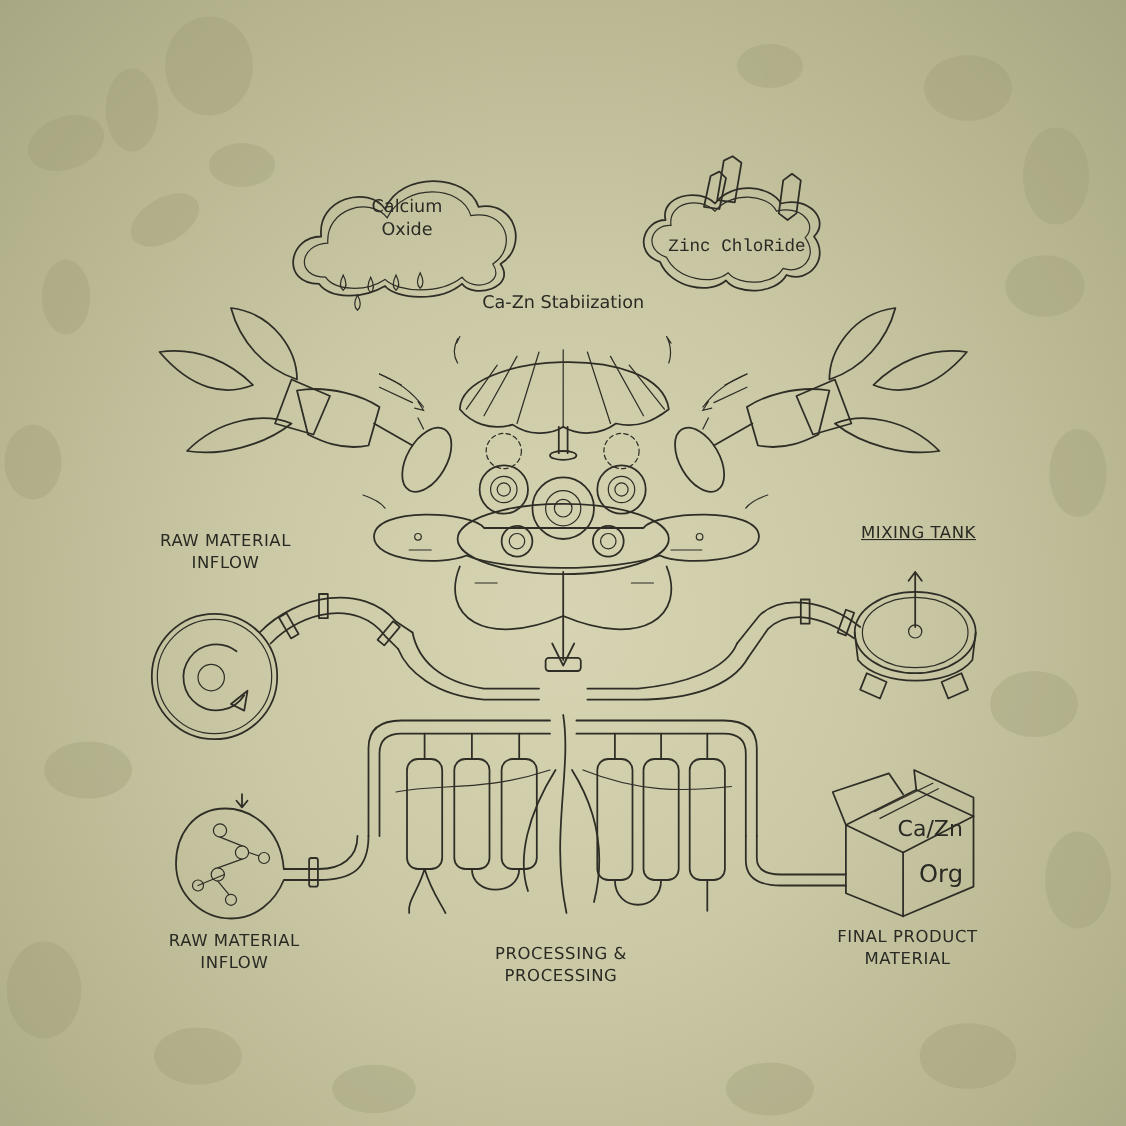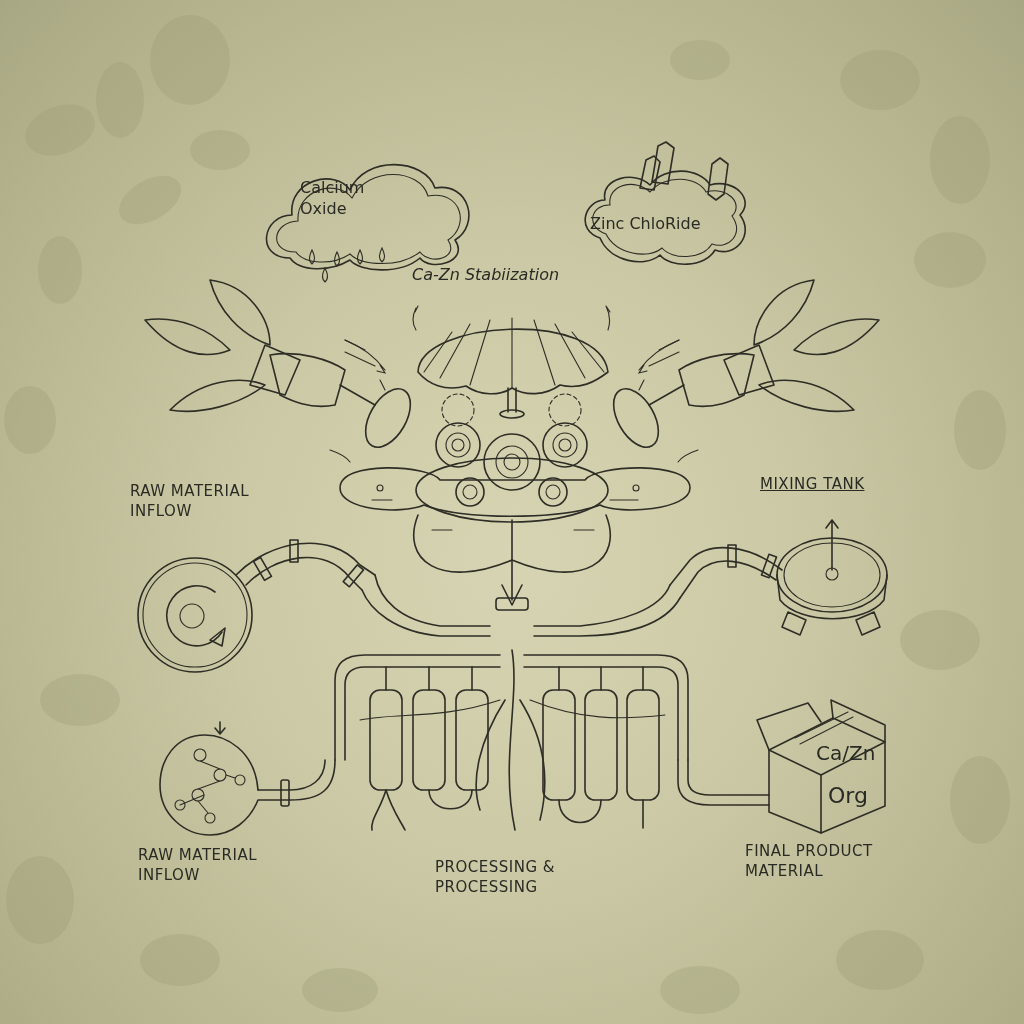--- a/index.html
+++ b/index.html
@@ -1,23 +1,23 @@
 <!DOCTYPE html>
 <html><head>
 <meta charset="utf-8">
 <style>
   html,body{margin:0;padding:0;}
   body{width:1024px;height:1024px;overflow:hidden;position:relative;
     background: radial-gradient(ellipse at 50% 55%, #d6d4b2 0%, #cbc9a5 40%, #b4b38e 80%, #a8a783 100%);
     font-family:"DejaVu Sans", sans-serif;}
   .layer{position:absolute;left:0;top:0;width:1024px;height:1024px;}
-  .label{position:absolute;color:#2a2a24;text-align:left;line-height:1.3;}
+  .label{position:absolute;color:#2a2a24;text-align:center;line-height:1.3;}
   .caps{font-size:15px;letter-spacing:0.5px;}
   .cloud-text{font-size:16px;}
-  .title{font-size:16px;font-style:italic;}
+  .title{font-size:16px;}
   .box-text{font-size:22px;color:#2a2a24;}
   svg .ln{fill:none;stroke:#2e2d26;stroke-width:1.6;stroke-linecap:round;stroke-linejoin:round;}
   svg .thin{fill:none;stroke:#2e2d26;stroke-width:1.1;stroke-linecap:round;}
   svg .leafbg{fill:#9e9d78;opacity:0.35;}
 </style>
 </head>
 <body>
 
 <svg class="layer" viewBox="0 0 1024 1024">
   <g class="leafbg">
@@ -203,21 +203,21 @@
     <path class="thin" d="M345 340 q25 10 40 30 M380 365 l5 8 l-8 -2"></path>
     <path class="thin" d="M679 340 q-25 10 -40 30 M644 365 l-5 8 l8 -2"></path>
     <path class="thin" d="M330 450 q15 5 20 12 M698 450 q-15 5 -20 12"></path>
   </g>
 </svg>
 
 <div class="label cloud-text" style="left:300px;top:178px;width:140px;">
   <div>Calcium</div>
   <div>Oxide</div>
 </div>
-<div class="label cloud-text" style="left:590px;top:214px;width:160px;">Zinc ChloRide</div>
+<div class="label cloud-text" style="left:590px;top:214px;width:160px;font-family:Liberation Mono, monospace;">Zinc ChloRide</div>
 <div class="label title" style="left:412px;top:265px;width:200px;">Ca-Zn Stabiization</div>
 
 <div class="label caps" style="left:130px;top:482px;width:150px;">
   <div>RAW MATERIAL</div>
   <div>INFLOW</div>
 </div>
 <div class="label caps" style="left:760px;top:475px;width:150px;text-decoration:underline;">
   <div>MIXING TANK</div>
 </div>
 <div class="label caps" style="left:138px;top:846px;width:150px;">

